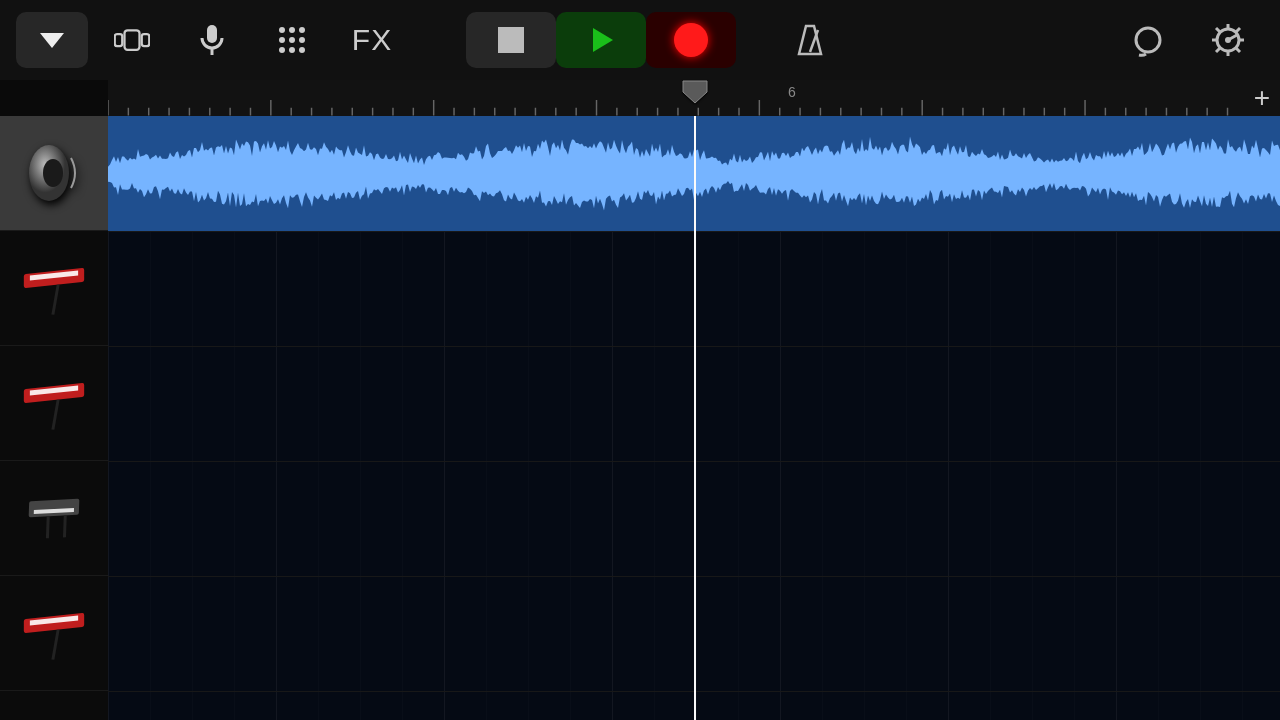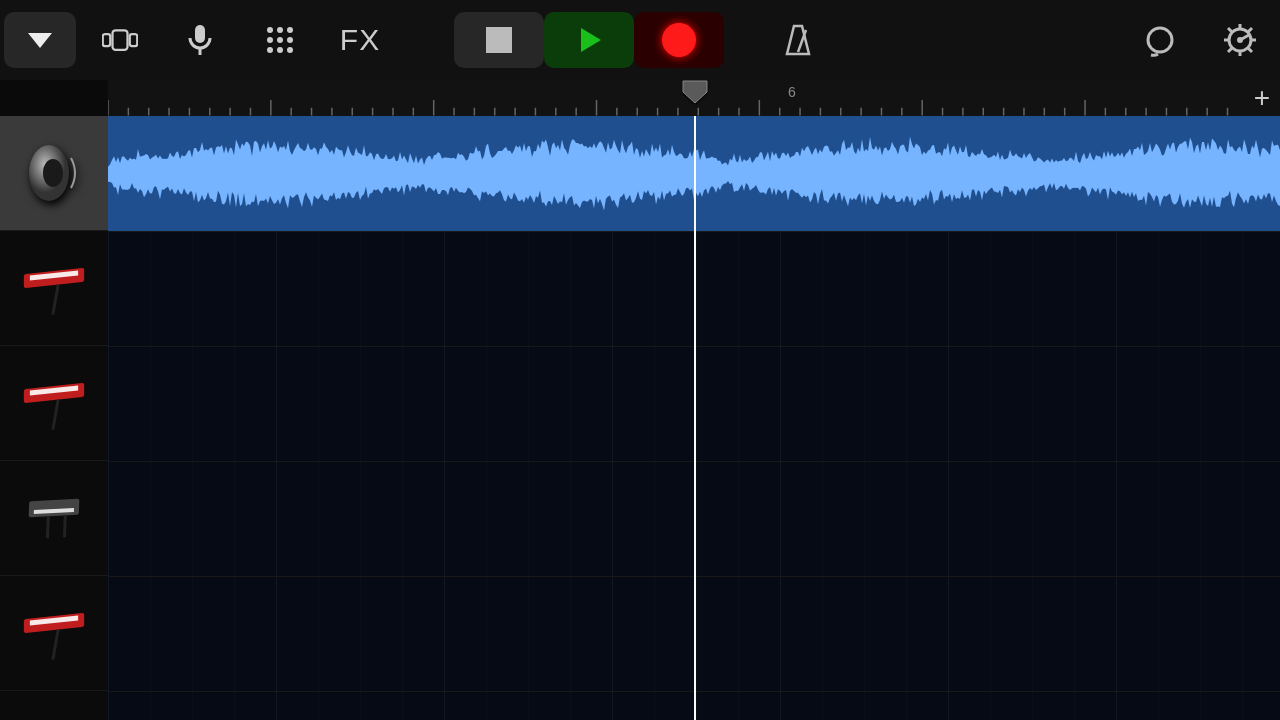--- a/index.html
+++ b/index.html
@@ -3,21 +3,21 @@
 <meta charset="utf-8">
 <style>
 * { margin: 0; padding: 0; box-sizing: border-box; }
 html, body { width: 1280px; height: 720px; overflow: hidden; background: #000; font-family: -apple-system, Helvetica, Arial, sans-serif; color: #999; }
 
 .toolbar {
   height: 80px;
   background: #111;
   display: flex;
   align-items: center;
-  padding: 0 4px;
+  padding: 0 16px;
   gap: 8px;
 }
 .tool-btn {
   width: 72px; height: 56px;
   background: #272727;
   border-radius: 10px;
   display: flex; align-items: center; justify-content: center;
   color: #ddd;
   cursor: pointer;
 }

